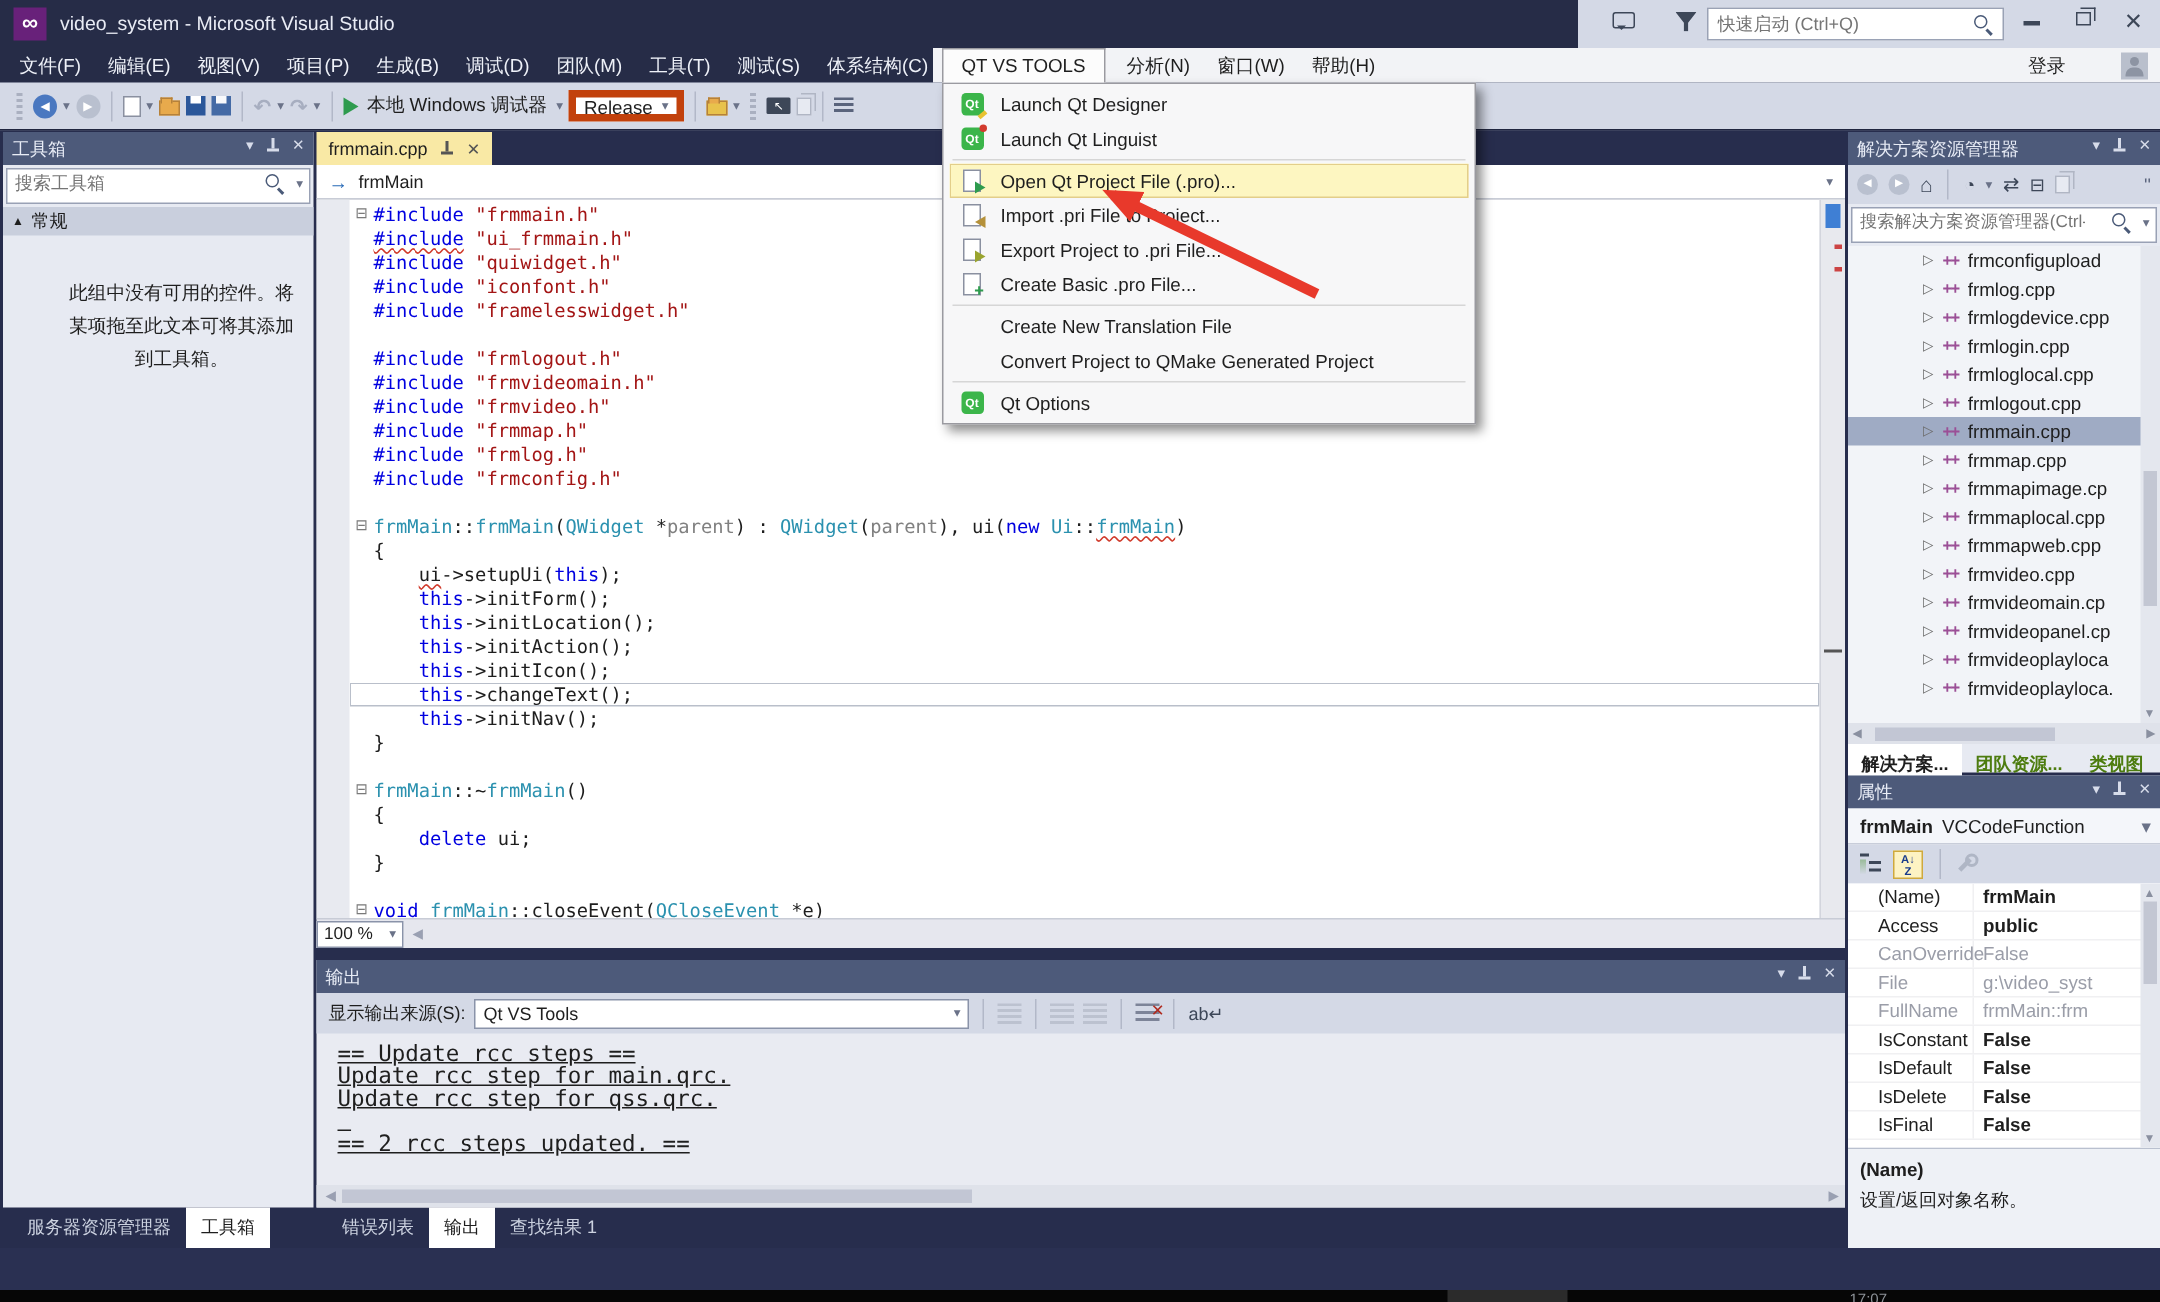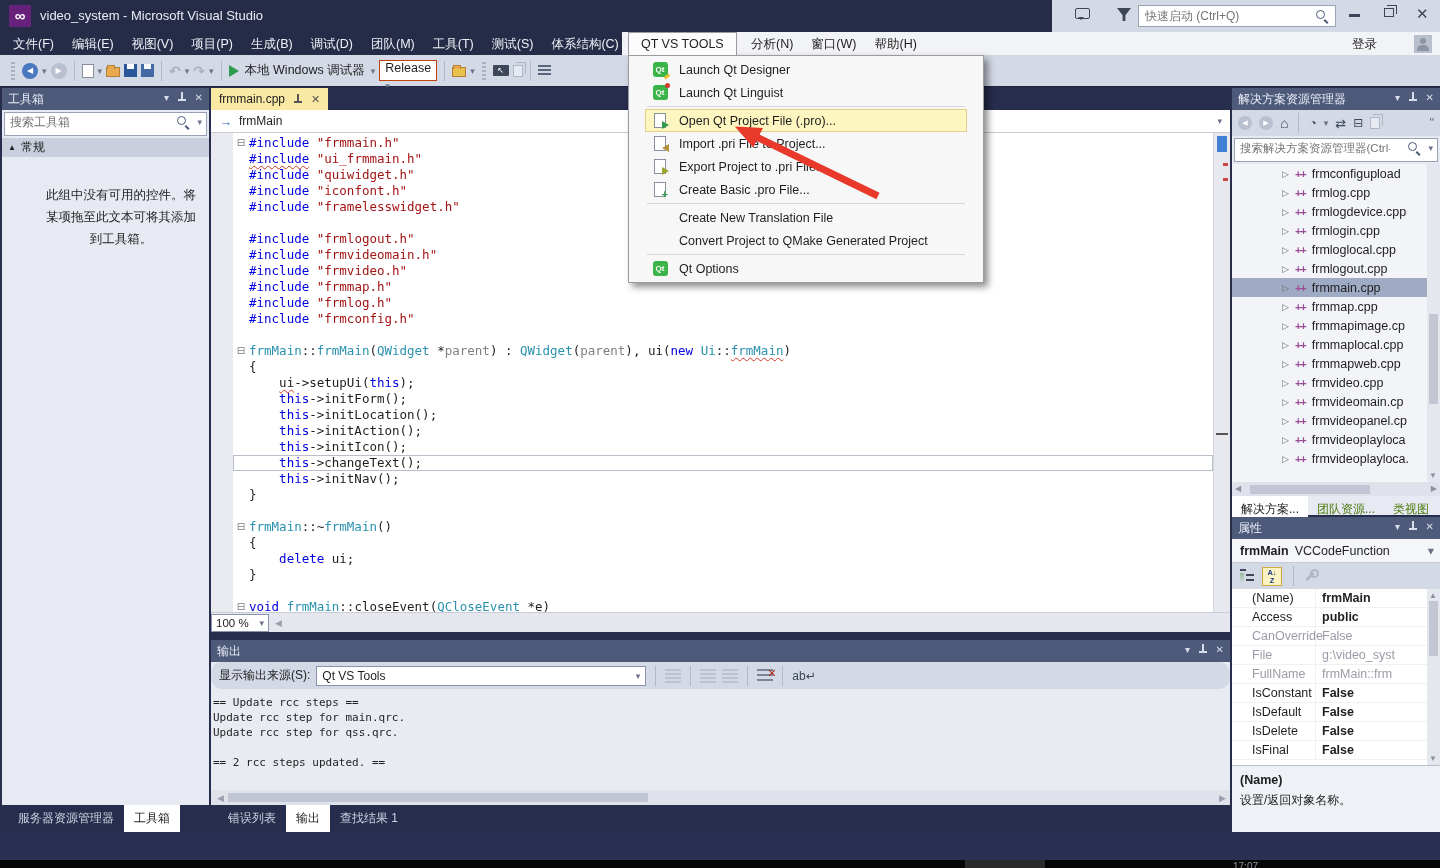--- a/index.html
+++ b/index.html
@@ -53,21 +53,21 @@
   .blue{background:#4a78c0;} .gray{background:#b9c0cf;}
   .caret{color:#6a7288;font-size:9px;}
   .docic{position:relative;width:12px;height:14px;background:#fff;border:1px solid #8a90a0;}
   .folderic{position:relative;width:14px;height:10px;background:#e8aa4c;border:1px solid #b5813a;margin-top:3px;}
   .folderic::before{content:"";position:absolute;left:0;top:-3px;width:6px;height:3px;background:#e8aa4c;border:1px solid #b5813a;border-bottom:none;}
   .saveic{width:13px;height:13px;background:#2b579a;position:relative;}
   .saveic::before{content:"";position:absolute;left:3px;top:0;width:7px;height:5px;background:#fff;}
   .undoic{color:#a7aec0;font-size:14px;font-weight:bold;line-height:14px;}
   .playic{width:0;height:0;border-left:10px solid #2e9b4e;border-top:6px solid transparent;border-bottom:6px solid transparent;}
   .dbglabel{font-size:12.5px;color:#1e1e1e;margin:0 2px;}
-  .combo{background:#fff;border:1px solid #c2410c;height:21px;display:flex;align-items:flex-start;padding:0 5px;gap:6px;font-size:12.5px;flex-direction:column;}
+  .combo{background:#fff;border:5px solid #c2410c;height:21px;display:flex;align-items:flex-start;padding:0 5px;gap:6px;font-size:12.5px;}
   .gotoic{width:16px;height:11px;background:#3d4758;color:#fff;font-size:8px;text-align:center;line-height:11px;border-radius:1px;}
   .copyic{position:relative;width:10px;height:12px;border:1.3px solid #b0b6c4;background:#e7eaf2;}
   .copyic::before{content:"";position:absolute;left:2px;top:-4px;width:9px;height:11px;border:1.3px solid #b0b6c4;border-bottom:none;border-left:none;}
   .listic{width:13px;height:11px;background:repeating-linear-gradient(#5a647c 0 2px,transparent 2px 4px);}
 
   
   .content{position:absolute;left:0;top:87px;width:1440px;height:745px;background:#272d4d;}
   .panel-h{height:22px;background:#4d5a7a;color:#e8ecf6;font-size:12px;display:flex;align-items:center;padding:0 6px;position:relative;}
   .panel-h .hic{position:absolute;top:4px;color:#d7dcea;font-size:10px;}
   .pin{display:inline-block;position:relative;width:10px;height:11px;}
@@ -104,48 +104,48 @@
   .vscroll{position:absolute;right:0;top:0;width:17px;height:100%;background:#e8e9ee;border-left:1px solid #d3d5dd;}
   .vthumb{position:absolute;left:3px;top:3px;width:10px;height:16px;background:#3f7fd4;}
   .mark{position:absolute;right:2px;width:5px;height:3px;background:#c44;}
   .mark.l{left:2px;width:12px;height:2px;background:#555;}
   .zoombar{height:20px;background:#e6e7ee;display:flex;align-items:center;border-top:1px solid #c8ccd6;}
   .zoombox{width:58px;height:18px;background:#fff;border:1px solid #8a93a9;display:flex;align-items:center;justify-content:space-between;padding:0 4px;font-size:11.5px;}
   .harrow{color:#9aa0b2;font-size:9px;margin-left:6px;}
 
   
   .output{position:absolute;left:211px;top:553px;width:1019px;height:165px;background:#e9ebf2;}
-  .outbar{height:27px;background:#d4d9e6;display:flex;align-items:center;padding:0 8px;gap:6px;border-radius:11px;}
+  .outbar{height:27px;background:#d4d9e6;display:flex;align-items:center;padding:0 8px;gap:6px;}
   .outbar .lbl{font-size:12px;}
   .outcombo{width:330px;height:20px;background:#fff;border:1px solid #8a93a9;display:flex;align-items:center;justify-content:space-between;padding:0 5px;font-size:12px;}
   .oic{width:16px;height:14px;position:relative;background:repeating-linear-gradient(#b4bac8 0 2px,transparent 2px 4px);opacity:.75;}
   .clearic{position:relative;width:16px;height:14px;background:repeating-linear-gradient(#7d8498 0 2px,transparent 2px 5px);}
   .clearic::after{content:"✕";position:absolute;right:-3px;top:-2px;color:#b02a1e;font-weight:bold;font-size:11px;}
   .wrapic{color:#3d4758;font-size:12px;line-height:14px;}
-  .outtext{padding:6px 0 0 2px;font-family:"DejaVu Sans Mono","Liberation Mono",monospace;font-size:11px;line-height:15px;color:#1e1e1e;height:102px;}
+  .outtext{padding:6px 0 0 14px;font-family:"DejaVu Sans Mono","Liberation Mono",monospace;font-size:15px;line-height:15px;color:#1e1e1e;height:102px;text-decoration:underline;}
   .hscroll{position:absolute;left:0;bottom:0;width:100%;height:15px;background:#dfe2ea;display:flex;align-items:center;}
   .hthumb{height:9px;background:#c2c6d4;margin-left:4px;}
 
   
   .solution{position:absolute;left:1232px;top:1px;width:208px;height:427px;background:#e7eaf2;}
   .soltb{height:26px;background:#d4d9e6;display:flex;align-items:center;gap:7px;padding:0 6px;color:#3d4758;}
   .soltb .cbtn{width:14px;height:14px;font-size:7px;line-height:14px;}
   .dk{color:#3d4758;}
   .tree{position:relative;height:318px;background:#f2f4f8;overflow:hidden;}
   .trow{height:19px;display:flex;align-items:center;padding-left:50px;gap:6px;font-size:12.5px;white-space:nowrap;}
   .trow .arr{color:#6d6d6d;font-size:9px;}
   .trow .cpp{color:#9b4f96;font-weight:bold;font-size:11px;letter-spacing:-1px;}
   .trow.sel{background:#9fabc4;}
   .tree .vs{position:absolute;right:0;top:0;width:13px;height:100%;background:#e4e7ee;}
   .tree .vs .th{position:absolute;left:2px;top:150px;width:9px;height:90px;background:#c3c7d3;}
   .tree .vs .dn{position:absolute;left:2px;bottom:2px;color:#8a90a0;font-size:8px;}
   .solhs{position:relative;height:14px;background:#dfe2ea;}
   .solhs .hthumb{position:absolute;left:14px;top:3px;width:120px;}
   .solhs .a{position:absolute;top:2px;color:#8a90a0;font-size:8px;}
-  .paneltabs{height:27px;display:flex;align-items:flex-end;background:transparent;}
+  .paneltabs{height:27px;display:flex;align-items:flex-end;background:transparent;font-weight:bold;}
   .ptab{padding:5px 9px;font-size:12px;color:#4d7c0f;}
   .ptab.act{background:#fff;color:#1e1e1e;}
 
   .props{position:absolute;left:1232px;top:430px;width:208px;height:315px;background:#eef1f6;}
   .objrow{height:24px;background:#f4f6fa;border-bottom:1px solid #c8cdd9;display:flex;align-items:center;padding:0 8px;gap:6px;position:relative;}
   .objrow b{font-size:12.5px;} .objrow span{font-size:12.5px;}
   .objrow .caret{position:absolute;right:6px;}
   .proptb{height:26px;background:#d4d9e6;display:flex;align-items:center;gap:8px;padding:0 8px;}
   .catic{width:14px;height:14px;background:
      linear-gradient(#3d4758 0 0) left top/6px 2px no-repeat,
@@ -185,21 +185,21 @@
   .ime .zh{color:#17335c;font-weight:bold;font-size:14px;}
   .ime .pu{color:#444;font-size:12px;} .ime .sm{color:#2b6cd4;font-size:13px;}
 
   
   .taskstrip{position:absolute;left:0;top:860px;width:1440px;height:8px;background:#060606;overflow:hidden;}
   .taskstrip .btn{position:absolute;left:965px;top:0;width:80px;height:8px;background:#2b2b2b;}
   .taskstrip .time{position:absolute;left:1233px;top:1px;color:#8d9298;font-size:10px;}
 
   
   .qtdrop{position:absolute;left:628px;top:55px;width:356px;background:#f7f7f8;border:1px solid #9a9aa0;
-          box-shadow:4px 4px 7px rgba(0,0,0,.45);z-index:50;padding:2px 16px;}
+          box-shadow:4px 4px 7px rgba(0,0,0,.45);z-index:50;padding:2px 4px;}
   .qmi{height:23px;display:flex;align-items:center;gap:10px;padding:0 10px 0 6px;font-size:12.5px;color:#1e1e1e;position:relative;}
   .qmi .ico{width:18px;height:16px;flex:none;display:flex;align-items:center;justify-content:center;}
   .qmi.hl{background:#fdf6c1;box-shadow:inset 0 0 0 1px #e3ce8a;}
   .qsep{height:1px;background:#d6d6d6;margin:2px 2px;}
   .qtsq{width:15px;height:15px;background:#3bb54a;border-radius:3px;color:#fff;font-size:8px;font-weight:bold;
         text-align:center;line-height:15px;position:relative;}
   .qtsq.pencil::after{content:"";position:absolute;right:-2px;bottom:-1px;width:6px;height:3px;background:#e8c231;transform:rotate(-40deg);}
   .qtsq.red::after{content:"";position:absolute;right:-2px;top:-2px;width:5px;height:5px;border-radius:50%;background:#d23b2e;}
   .mdoc{position:relative;width:12px;height:15px;background:#fff;border:1px solid #8a90a0;}
   .mdoc.green::after{content:"";position:absolute;right:-4px;bottom:-2px;width:0;height:0;border-left:7px solid #2e9b4e;border-top:4px solid transparent;border-bottom:4px solid transparent;}

